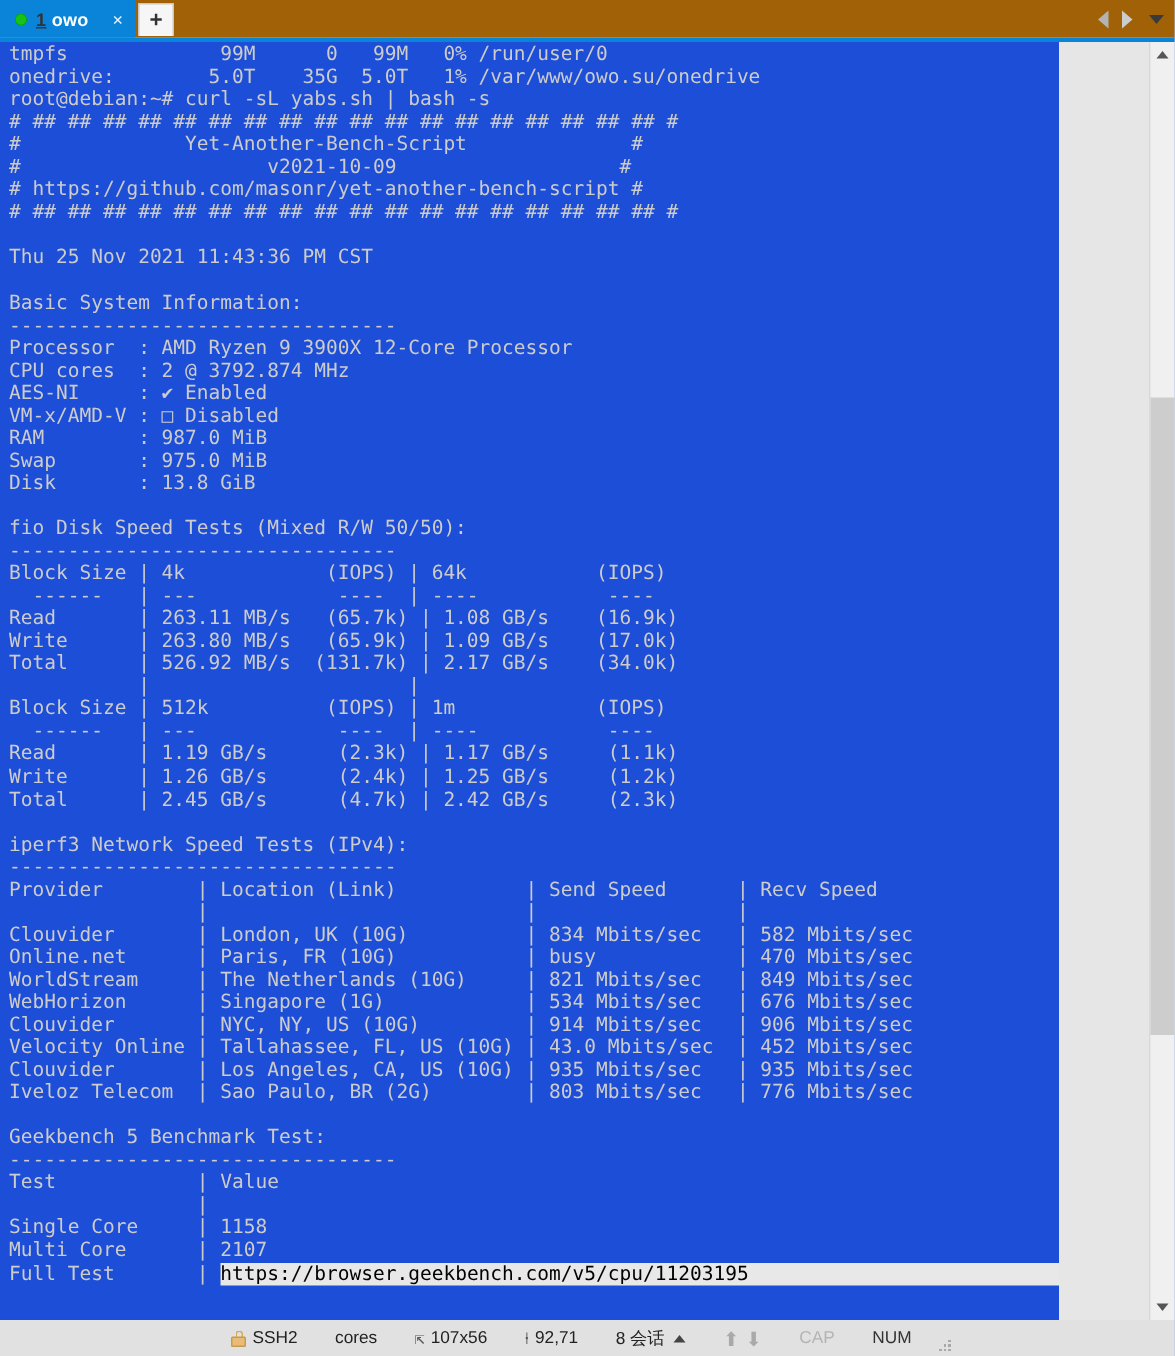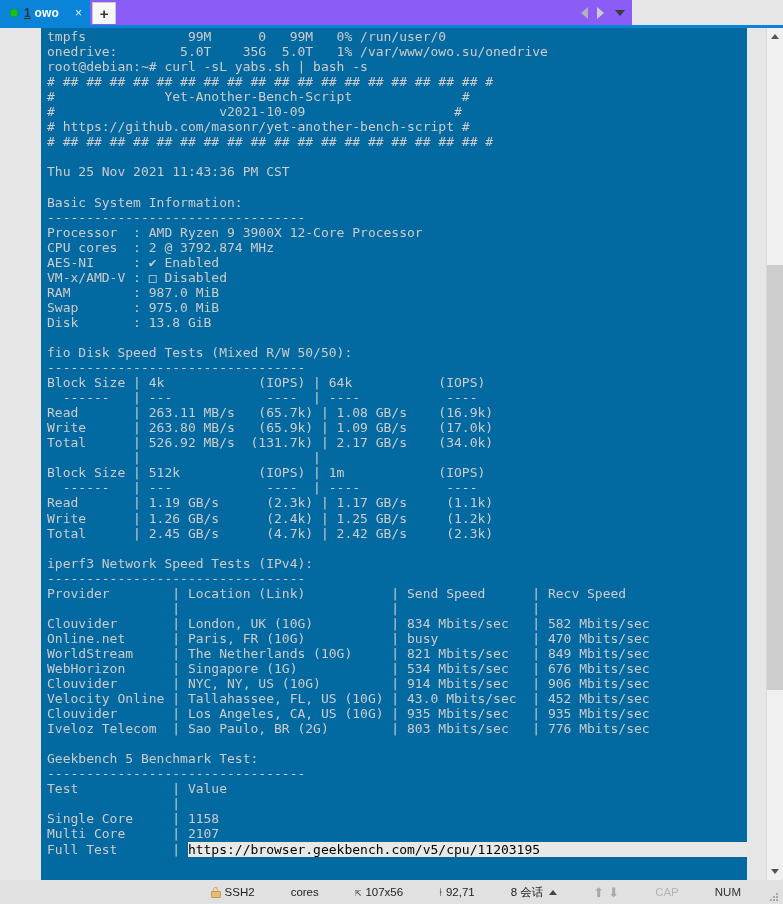--- a/index.html
+++ b/index.html
@@ -6,22 +6,22 @@
   html, body {
     width: 783px; height: 904px;
     background: #e6e6e6;
     font-family: "Liberation Sans", sans-serif;
     overflow: hidden;
   }
 
   
   #tabbar {
     position: absolute; left: 0; top: 0;
-    width: 632px; height: 25px;
-    background: #8b5cf6;
+    width: 783px; height: 25px;
+    background: #a16207;
     display: flex; align-items: flex-end; gap: 10px;
   }
   #tab-strip { display: flex; align-items: flex-end; height: 25px; }
   .tab {
     height: 25px;
     display: flex; align-items: center;
     padding: 0 8px 0 10px;
     gap: 6px;
     font-size: 12px;
     cursor: default;
@@ -62,23 +62,22 @@
   }
   #tab-underline {
     position: absolute; left: 0; top: 25px; width: 783px; height: 3px;
     background: #0a84d8;
   }
 
   
   #terminal {
     position: absolute; left: 0; top: 28px;
     width: 706px; height: 852px;
-    background: #0369a1;
+    background: #1d4ed8;
     overflow: hidden;
-    margin-left: 41px;
   }
   #term-text {
     position: absolute; left: 6px; top: 1px;
     width: 752px;
     color: #cccccc;
     font-family: "DejaVu Sans Mono", "Liberation Mono", monospace;
     font-size: 13px;
     line-height: 15.05px;
     white-space: pre;
     letter-spacing: 0px;
@@ -112,23 +111,23 @@
     background: #cdcdcd;
     cursor: pointer;
   }
 
   
   #statusbar {
     position: absolute; left: 0; bottom: 0;
     width: 783px; height: 24px;
     background: #e1e1e1;
     display: flex; align-items: center;
-    justify-content: flex-end;
+    justify-content: center;
     font-size: 11.5px; color: #222;
-    gap: 16px; padding-right: 4px;
+    gap: 5px; padding-right: 4px;
   }
   .sb-item {
     display: flex; align-items: center; gap: 4px;
     padding: 0 10px; height: 24px; white-space: nowrap;
   }
   .lock-icon {
     position: relative; width: 10px; height: 11px; display: inline-block;
   }
   .lock-icon .body {
     position: absolute; bottom: 0; left: 0; width: 10px; height: 7px;

